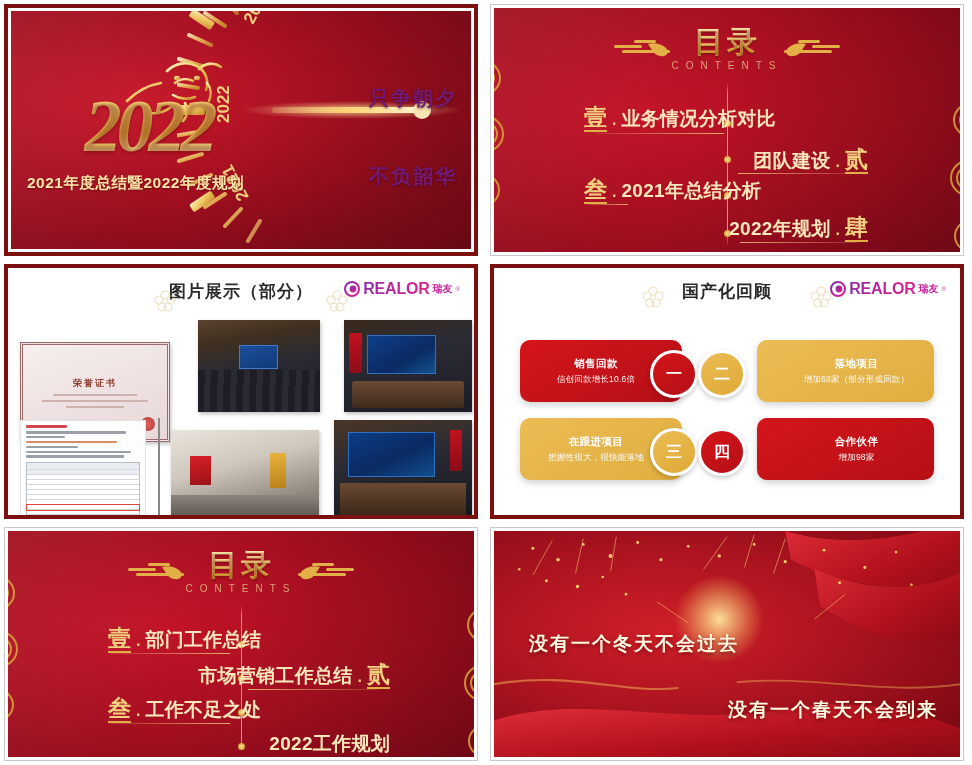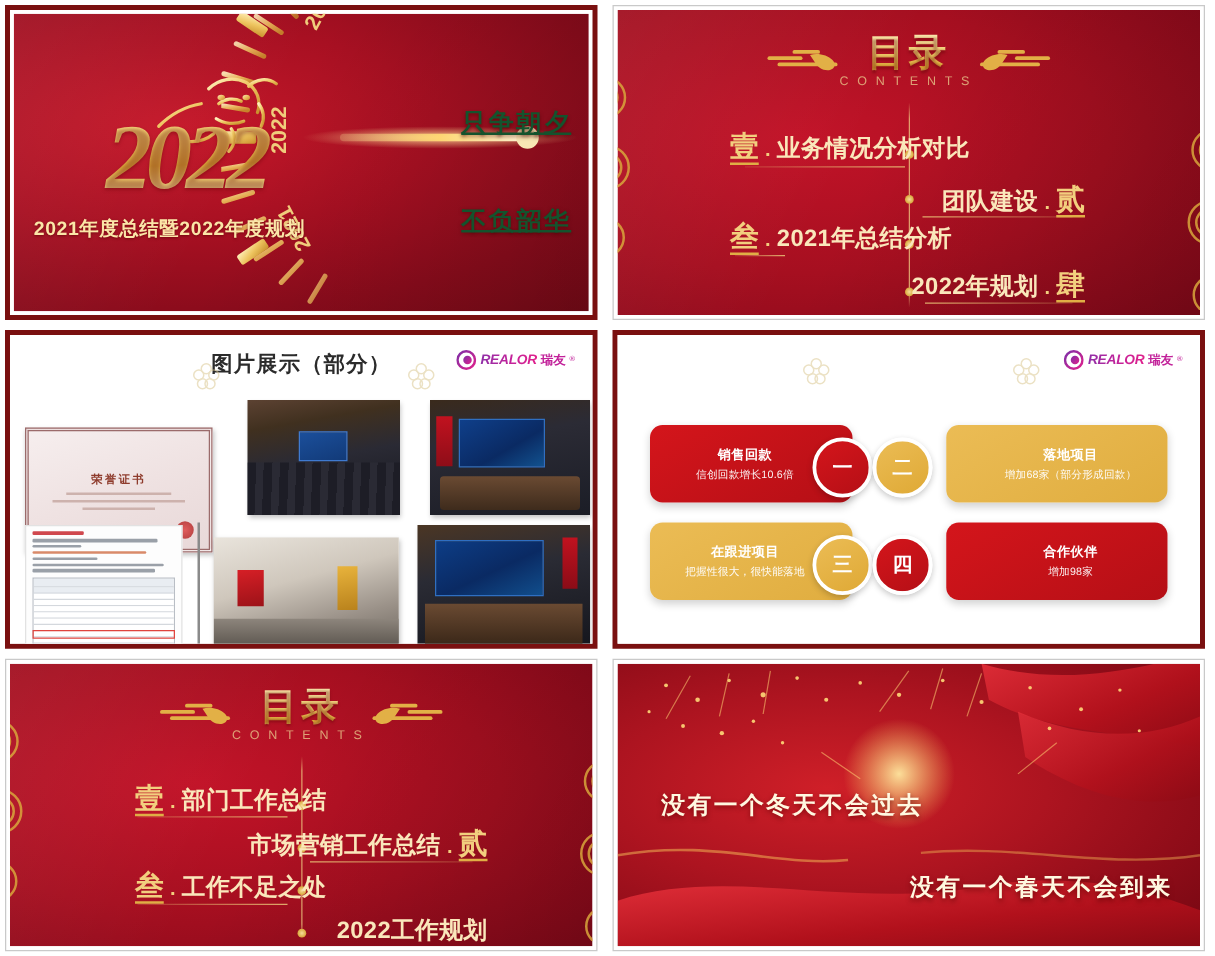--- a/index.html
+++ b/index.html
@@ -54,21 +54,21 @@
   .s1 .cover-title{
     position:absolute;left:16px;top:162px;width:290px;
     color:#fbe6a8;font-size:15.5px;font-weight:700;letter-spacing:.5px;
     text-shadow:0 1px 2px rgba(80,0,0,.6);
   }
   .gauge{position:absolute;right:-6px;top:-28px;width:300px;height:330px;}
   .s1 .phrase{
     position:absolute;
     font-family:"Liberation Serif","DejaVu Serif",serif;
     font-size:20px;font-weight:700;letter-spacing:2px;
-    color:#14532d;text-shadow:0 1px 3px rgba(70,0,0,.6);text-decoration:underline;
+    color:#701a75;text-shadow:0 1px 3px rgba(70,0,0,.6);
   }
   .s1 .ph-top{right:14px;top:74px;}
   .s1 .ph-bot{right:14px;top:152px;}
 
   
   .toc-head{position:absolute;left:0;right:0;top:14px;text-align:center;}
   .toc-title{
     display:inline-block;position:relative;
     font-size:30px;font-weight:700;letter-spacing:3px;
     color:transparent;
@@ -108,21 +108,21 @@
   
   .white-slide{position:absolute;inset:0;background:#fff;}
   .ws-title{
     position:absolute;left:0;right:0;top:12px;text-align:center;
     font-size:17px;font-weight:700;color:#2b2b2b;letter-spacing:1px;
   }
   .blossom{position:absolute;width:22px;height:22px;opacity:.5;}
   .realor{position:absolute;right:14px;top:12px;display:flex;align-items:center;gap:3px;}
   .realor .mark{width:16px;height:16px;}
   .realor .wordmark{
-    font-size:11px;font-weight:700;font-style:italic;letter-spacing:-.2px;
+    font-size:16px;font-weight:700;letter-spacing:-.2px;
     color:transparent;background:linear-gradient(90deg,#8e2fa8 0%,#c4229a 55%,#e0218c 100%);
     -webkit-background-clip:text;background-clip:text;text-align:right;
   }
   .realor .cn{font-size:10px;font-weight:700;color:#c2229a;}
   .realor .tm{font-size:6px;color:#c2229a;vertical-align:super;}
 
   
   .gal{position:absolute;inset:0;}
   .ph{position:absolute;overflow:hidden;box-shadow:1px 2px 4px rgba(0,0,0,.25);}
   .divider-v{position:absolute;width:2px;background:#8a8a8a;}
@@ -495,20 +495,21 @@
             <div class="table"></div>
           </div>
         </div>
       </div>
     </div>
   </div>
 
   <div class="slide-cell">
     <div class="frame">
       <div class="inner white-slide">
+        <div class="ws-title">国产化回顾</div>
 
         <svg class="blossom" style="left:148px;top:18px;" viewBox="0 0 22 22">
           <g fill="none" stroke="#d8c48a" stroke-width="1.2">
             <circle cx="11" cy="5" r="4"></circle>
               <circle cx="17" cy="10" r="4"></circle>
               <circle cx="14" cy="17" r="4"></circle>
             <circle cx="8" cy="17" r="4"></circle>
               <circle cx="5" cy="10" r="4"></circle>
           </g>
         </svg>

